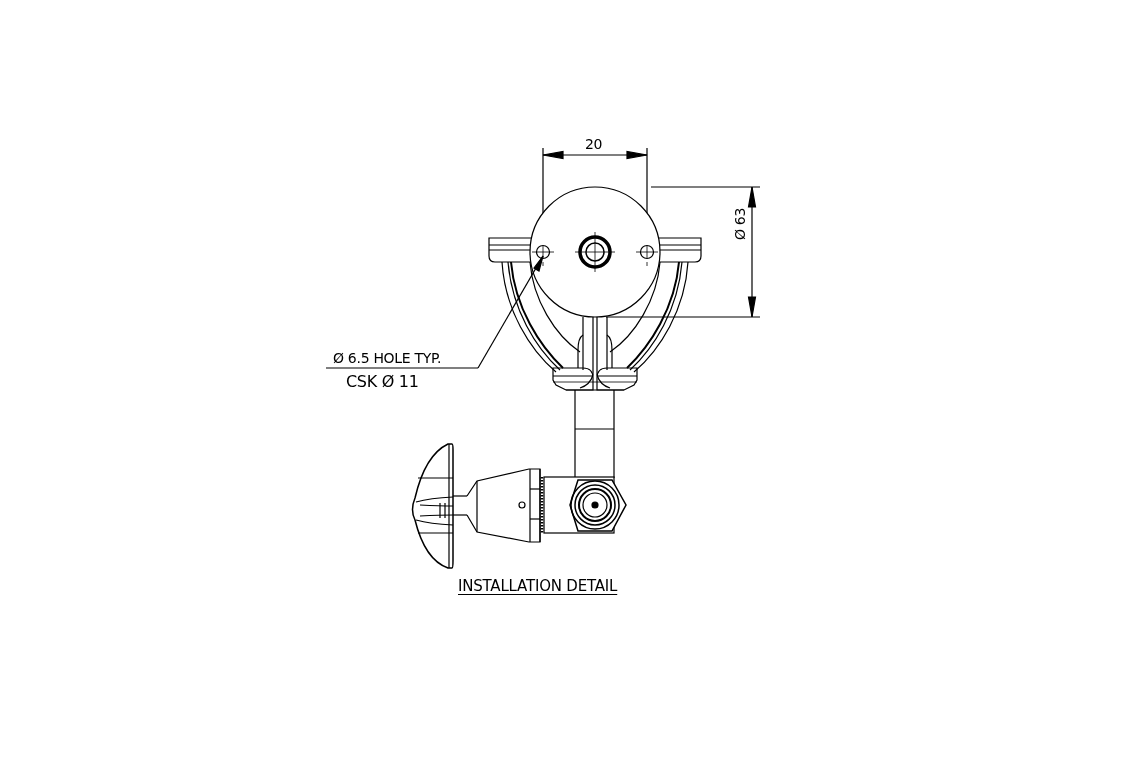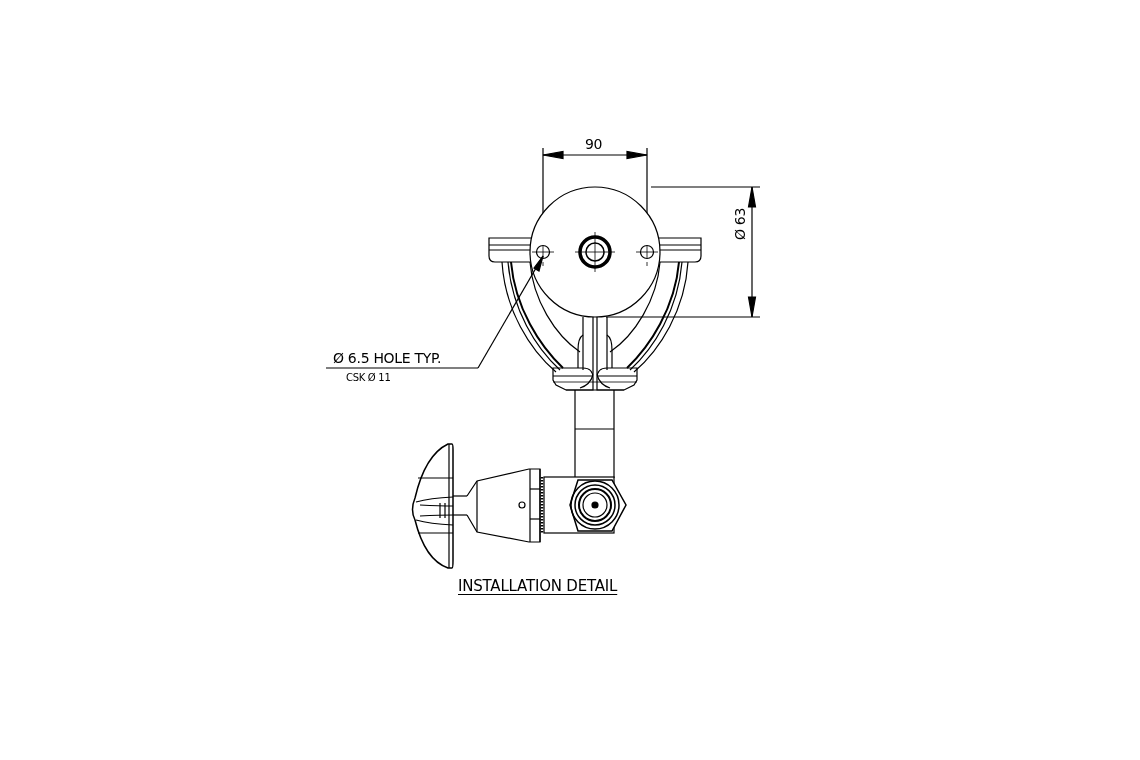--- a/index.html
+++ b/index.html
@@ -2,21 +2,21 @@
 <html><head>
 <meta charset="utf-8">
 <style>
   html, body { margin: 0; padding: 0; background: #ffffff; }
   body { width: 1140px; height: 760px; position: relative; overflow: hidden; font-family: "DejaVu Sans", sans-serif; }
   #drawing { position: absolute; left: 0; top: 0; width: 1140px; height: 760px; }
   .lbl { position: absolute; color: #000; font-family: "DejaVu Sans", sans-serif; white-space: nowrap; letter-spacing: -0.3px; }
   .dim-50 { left: 585px; top: 136px; font-size: 14px; }
   .dim-63 { left: 732px; top: 240px; font-size: 14px; transform: rotate(-90deg); transform-origin: left top; }
   .note1 { left: 333px; top: 350px; font-size: 14px; text-align: right; }
-  .note2 { left: 346px; top: 372px; font-size: 10px; }
+  .note2 { left: 346px; top: 372px; font-size: 16px; }
   .title { left: 458px; top: 577px; font-size: 15px; text-decoration: underline; text-underline-offset: 3px; letter-spacing: -0.2px; }
 </style>
 </head>
 <body>
 
 <svg id="drawing" viewBox="0 0 1140 760" xmlns="http://www.w3.org/2000/svg" fill="none" stroke="#000" stroke-width="1.2">
 
   <g>
     <line x1="543" y1="148" x2="543" y2="245"></line>
     <line x1="647" y1="148" x2="647" y2="245"></line>
@@ -152,17 +152,17 @@
     <polygon points="570,505 578,480 612,480 626,505 612,531 578,531" fill="#fff" stroke-width="1.5"></polygon>
     <circle cx="595" cy="505" r="24" stroke-width="1.5"></circle>
     <circle cx="595" cy="505" r="20" stroke-width="1.5"></circle>
     <circle cx="595" cy="505" r="16" stroke-width="2"></circle>
     <circle cx="595" cy="505" r="12"></circle>
     <circle cx="595" cy="505" r="3" fill="#000"></circle>
   </g>
 
 </svg>
 
-<div class="lbl dim-50">90</div>
+<div class="lbl dim-50">20</div>
 <div class="lbl dim-63">Ø 63</div>
 <div class="lbl note1">Ø 6.5 HOLE TYP.</div>
 <div class="lbl note2">CSK  Ø 11</div>
 <div class="lbl title">INSTALLATION DETAIL</div>
 
 </body></html>

